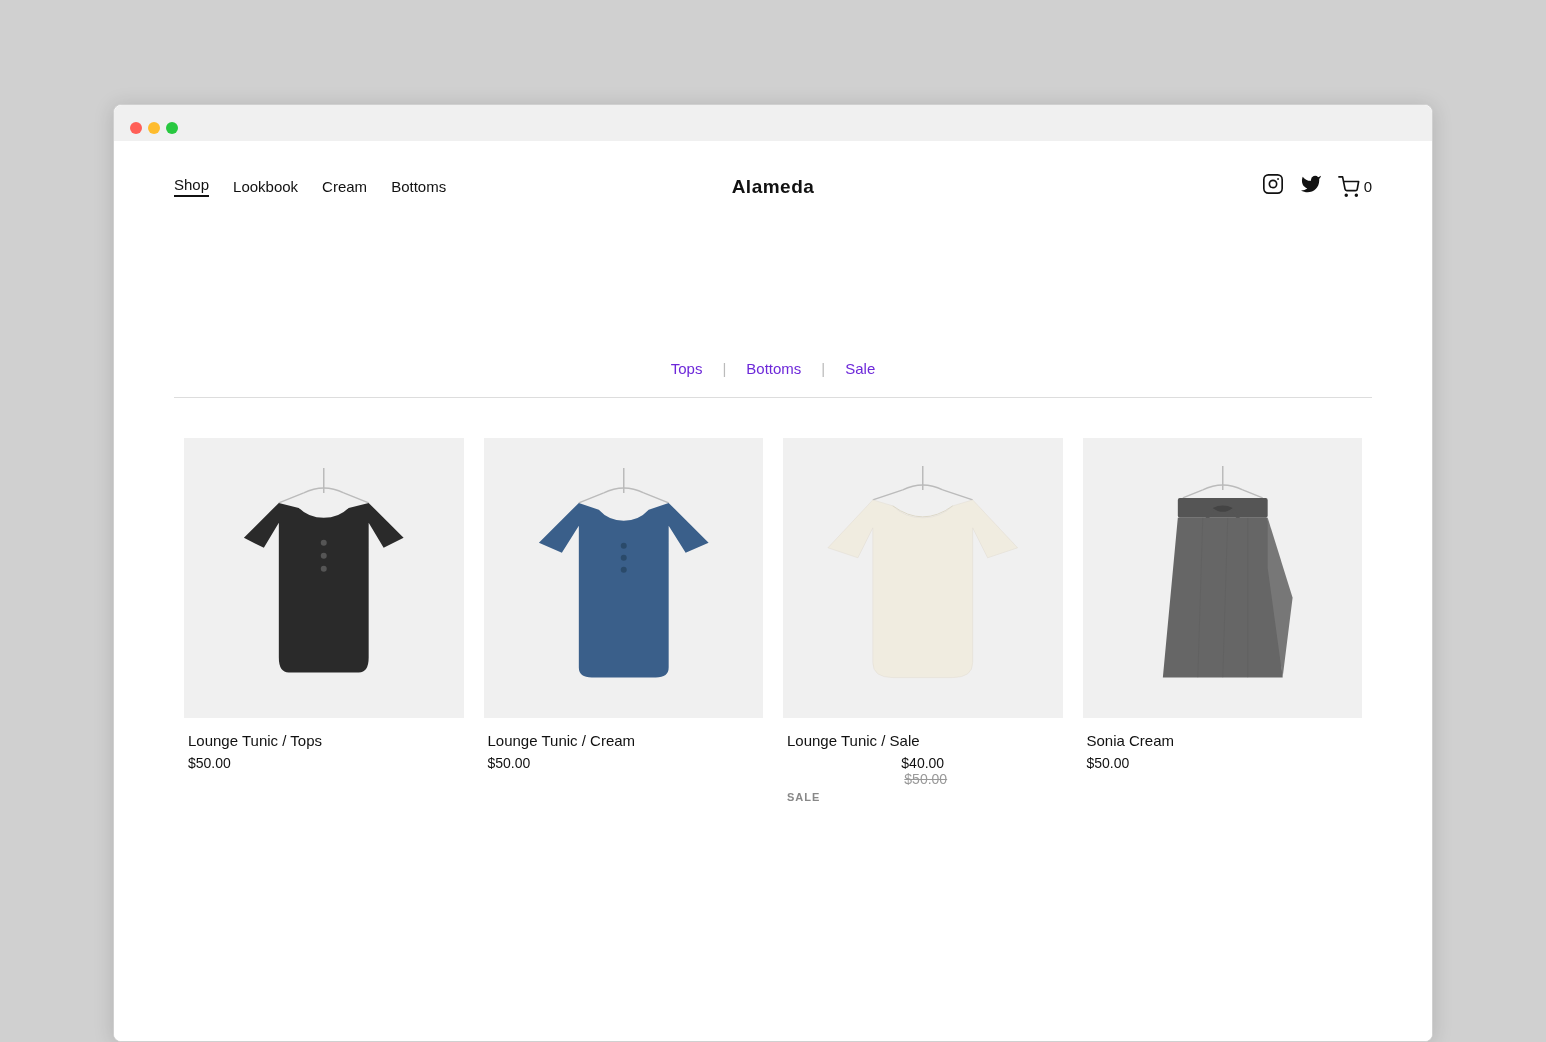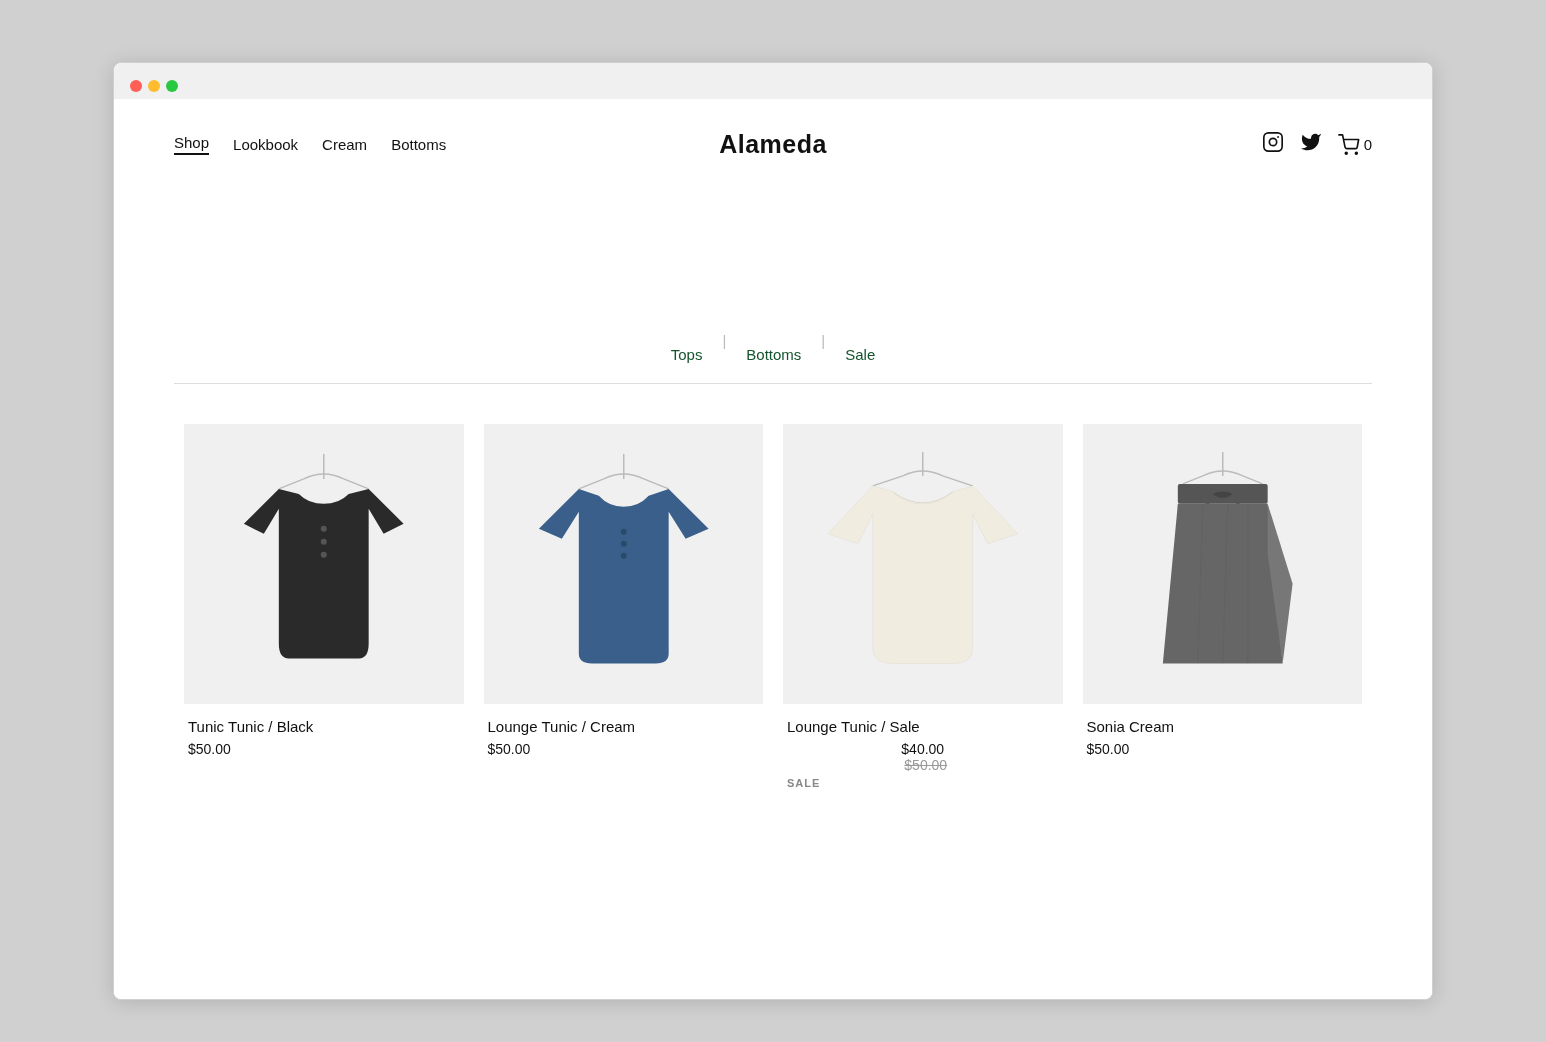--- a/index.html
+++ b/index.html
@@ -59,21 +59,21 @@
 
     .nav-link.active {
       border-bottom: 2px solid #111;
       padding-bottom: 2px;
     }
 
     .site-title {
       position: absolute;
       left: 50%;
       transform: translateX(-50%);
-      font-size: 25px;
+      font-size: 19px;
       font-weight: 600;
       letter-spacing: 0.5px;
       color: #111;
     }
 
     .nav-right {
       display: flex;
       align-items: center;
       gap: 16px;
     }
@@ -102,24 +102,23 @@
     .filter-bar {
       display: flex;
       align-items: center;
       justify-content: center;
       gap: 20px;
       padding: 20px 0 20px;
     }
 
     .filter-tab {
       font-size: 15px;
-      color: #14532d;
+      color: #6d28d9;
       cursor: pointer;
       text-decoration: none;
-      margin-top: 28px;
     }
 
     .filter-separator {
       color: #bbb;
       font-size: 15px;
     }
 
     .divider {
       border: none;
       border-top: 1px solid #ddd;
@@ -179,21 +178,21 @@
       color: #888;
       letter-spacing: 1px;
       margin-top: 4px;
     }
 
     .outer-wrap {
       width: 1546px;
       height: 1042px;
       background: #d0d0d0;
       display: flex;
-      align-items: center;
+      align-items: flex-end;
       justify-content: center;
       padding-top: 20px;
       overflow: hidden;
     }
   </style>
 </head>
 <body>
 
 <div class="outer-wrap">
   <div class="browser-window">
@@ -267,21 +266,21 @@
               <line x1="160" y1="55" x2="185" y2="65" stroke="#bbb" stroke-width="1.5"></line>
 
               <path d="M95 65 L60 100 L80 110 L95 85 L95 220 Q95 235 105 235 L175 235 Q185 235 185 220 L185 85 L200 110 L220 100 L185 65 L165 70 Q155 80 140 80 Q125 80 115 70 Z" fill="#2a2a2a"></path>
 
               <circle cx="140" cy="105" r="3" fill="#555"></circle>
               <circle cx="140" cy="118" r="3" fill="#555"></circle>
               <circle cx="140" cy="131" r="3" fill="#555"></circle>
             </svg>
           </div>
           <div class="product-info">
-            <div class="product-name">Tunic Tunic / Black</div>
+            <div class="product-name">Lounge Tunic / Tops</div>
             <div class="product-price">$50.00</div>
           </div>
         </div>
 
         <div class="product-card">
           <div class="product-image-wrap">
             <svg width="100%" height="100%" viewBox="0 0 280 280" xmlns="http://www.w3.org/2000/svg">
               <line x1="140" y1="30" x2="140" y2="55" stroke="#bbb" stroke-width="1.5"></line>
               <path d="M120 55 Q140 45 160 55" fill="none" stroke="#bbb" stroke-width="1.5"></path>
               <line x1="120" y1="55" x2="95" y2="65" stroke="#bbb" stroke-width="1.5"></line>

